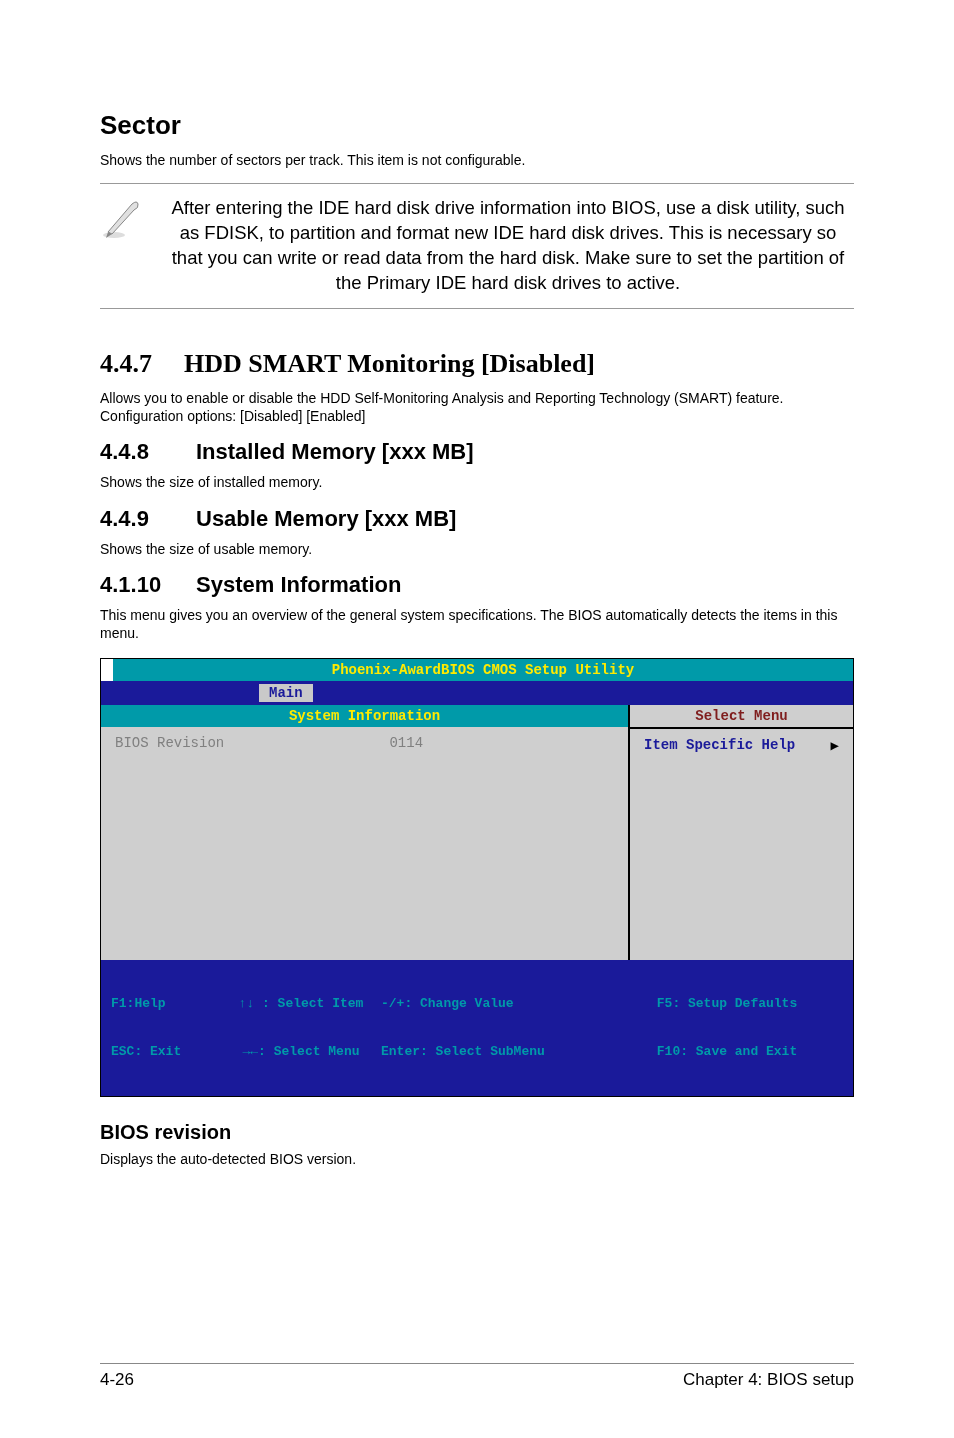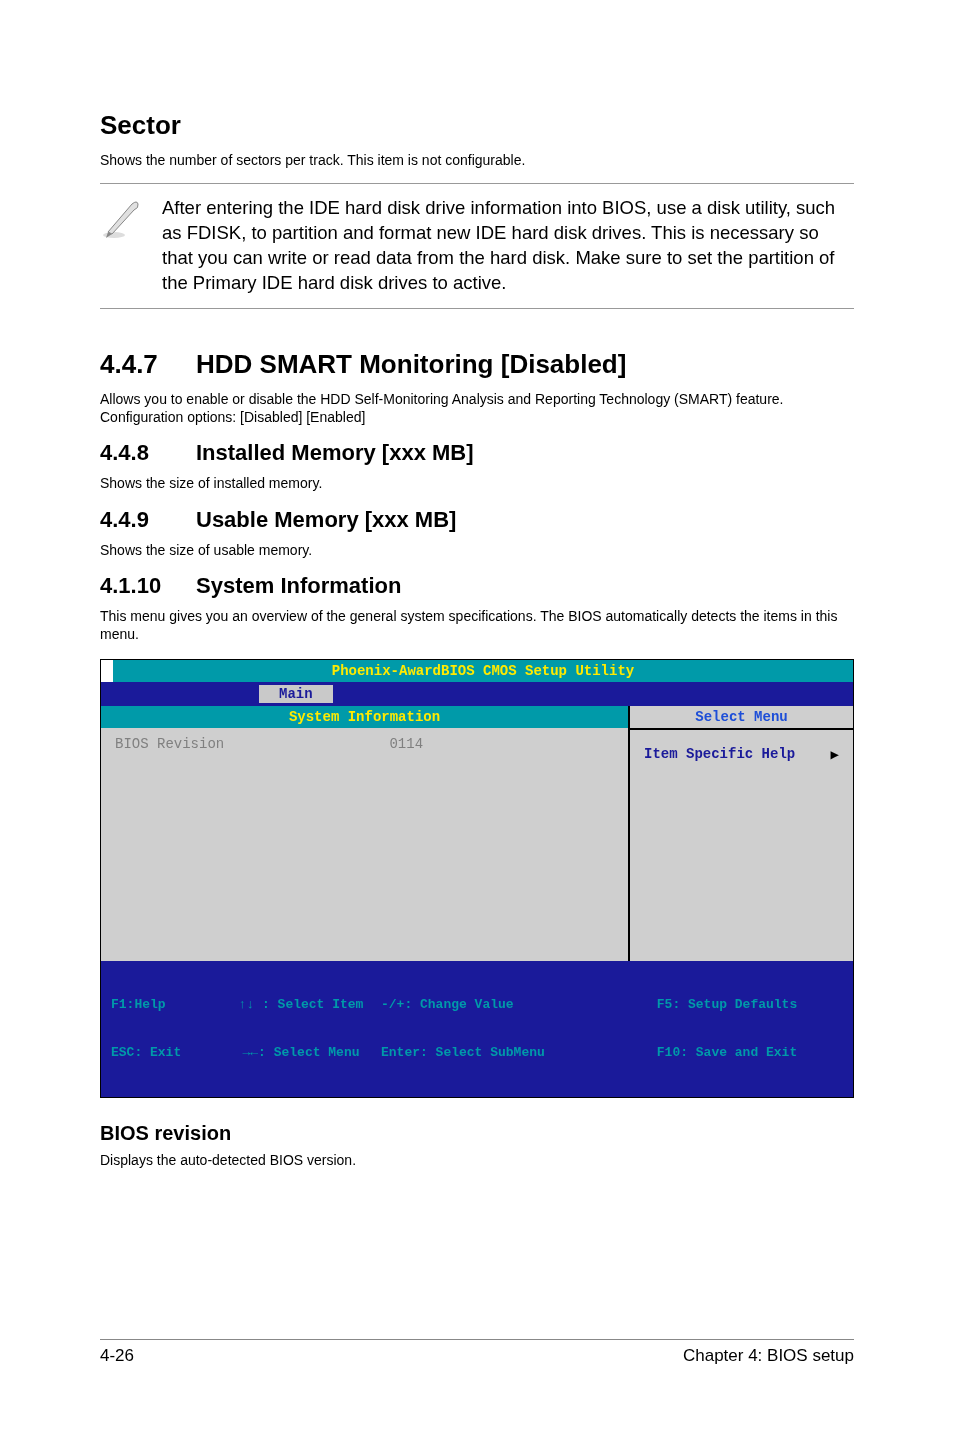--- a/index.html
+++ b/index.html
@@ -26,38 +26,40 @@
     line-height: 1.3;
   }
   .note-block {
     border-top: 1px solid #999;
     border-bottom: 1px solid #999;
     padding: 12px 0;
     margin: 6px 0 40px 0;
     display: flex;
     align-items: flex-start;
     gap: 18px;
+    text-align: center;
   }
   .note-icon {
     flex: 0 0 44px;
     padding-top: 2px;
     padding-left: 2px;
   }
   .note-icon svg { display: block; }
   .note-text {
     font-size: 18.5px;
     line-height: 1.35;
     flex: 1;
   }
   h2.num-head {
     font-size: 26px;
     font-weight: bold;
     margin: 0 0 10px 0;
     display: flex;
-    gap: 28px;
+    gap: 16px;
+    font-family: Liberation Serif, serif;
   }
   h2.num-head .num { flex: 0 0 68px; }
   h3.sub-head {
     font-size: 22px;
     font-weight: bold;
     margin: 10px 0 8px 0;
     display: flex;
     gap: 28px;
   }
   h3.sub-head .num { flex: 0 0 68px; }
@@ -78,21 +80,21 @@
   .bios-menubar {
     background: #1a1a9a;
     padding: 3px 8px;
     height: 24px;
   }
   .bios-tab {
     display: inline-block;
     background: #c9c9c9;
     color: #1a1a9a;
     font-weight: bold;
-    padding: 1px 20px;
+    padding: 1px 10px;
     margin-left: 150px;
   }
   .bios-body {
     display: flex;
     height: 255px;
   }
   .bios-left {
     flex: 1;
     background: #cfcfcf;
     display: flex;
@@ -107,37 +109,37 @@
   }
   .bios-col-header-left {
     background: #009aa9;
     color: #ffea00;
     font-weight: bold;
     text-align: center;
     padding: 3px 0;
   }
   .bios-col-header-right {
     background: #cfcfcf;
-    color: #1d4ed8;
+    color: #7f1d1d;
     font-weight: bold;
     text-align: center;
     padding: 3px 0;
     border-bottom: 2px solid #000;
   }
   .bios-content {
     flex: 1;
     padding: 8px 14px;
     color: #808080;
     display: flex;
   }
   .bios-content .label { flex: 0 0 55%; }
   .bios-content .value { flex: 1; }
   .bios-right-content {
     flex: 1;
-    padding: 16px 14px;
+    padding: 8px 14px;
     color: #1a1a9a;
     font-weight: bold;
   }
   .arrow-right {
     float: right;
     color: #000;
   }
   .bios-footer {
     background: #1a1a9a;
     color: #009aa9;
@@ -153,21 +155,21 @@
   .fcol2 { width: 160px; text-align: center; }
   .fcol3 { width: 230px; }
   .fcol4 { flex: 1; text-align: center; }
   h4.bios-rev {
     font-size: 20px;
     font-weight: bold;
     margin: 18px 0 6px 0;
   }
   .page-footer {
     position: absolute;
-    bottom: 72px;
+    bottom: 48px;
     left: 100px;
     right: 100px;
     border-top: 1px solid #888;
     padding-top: 6px;
     font-size: 17px;
     display: flex;
     justify-content: space-between;
     color: #000;
   }
 </style>

